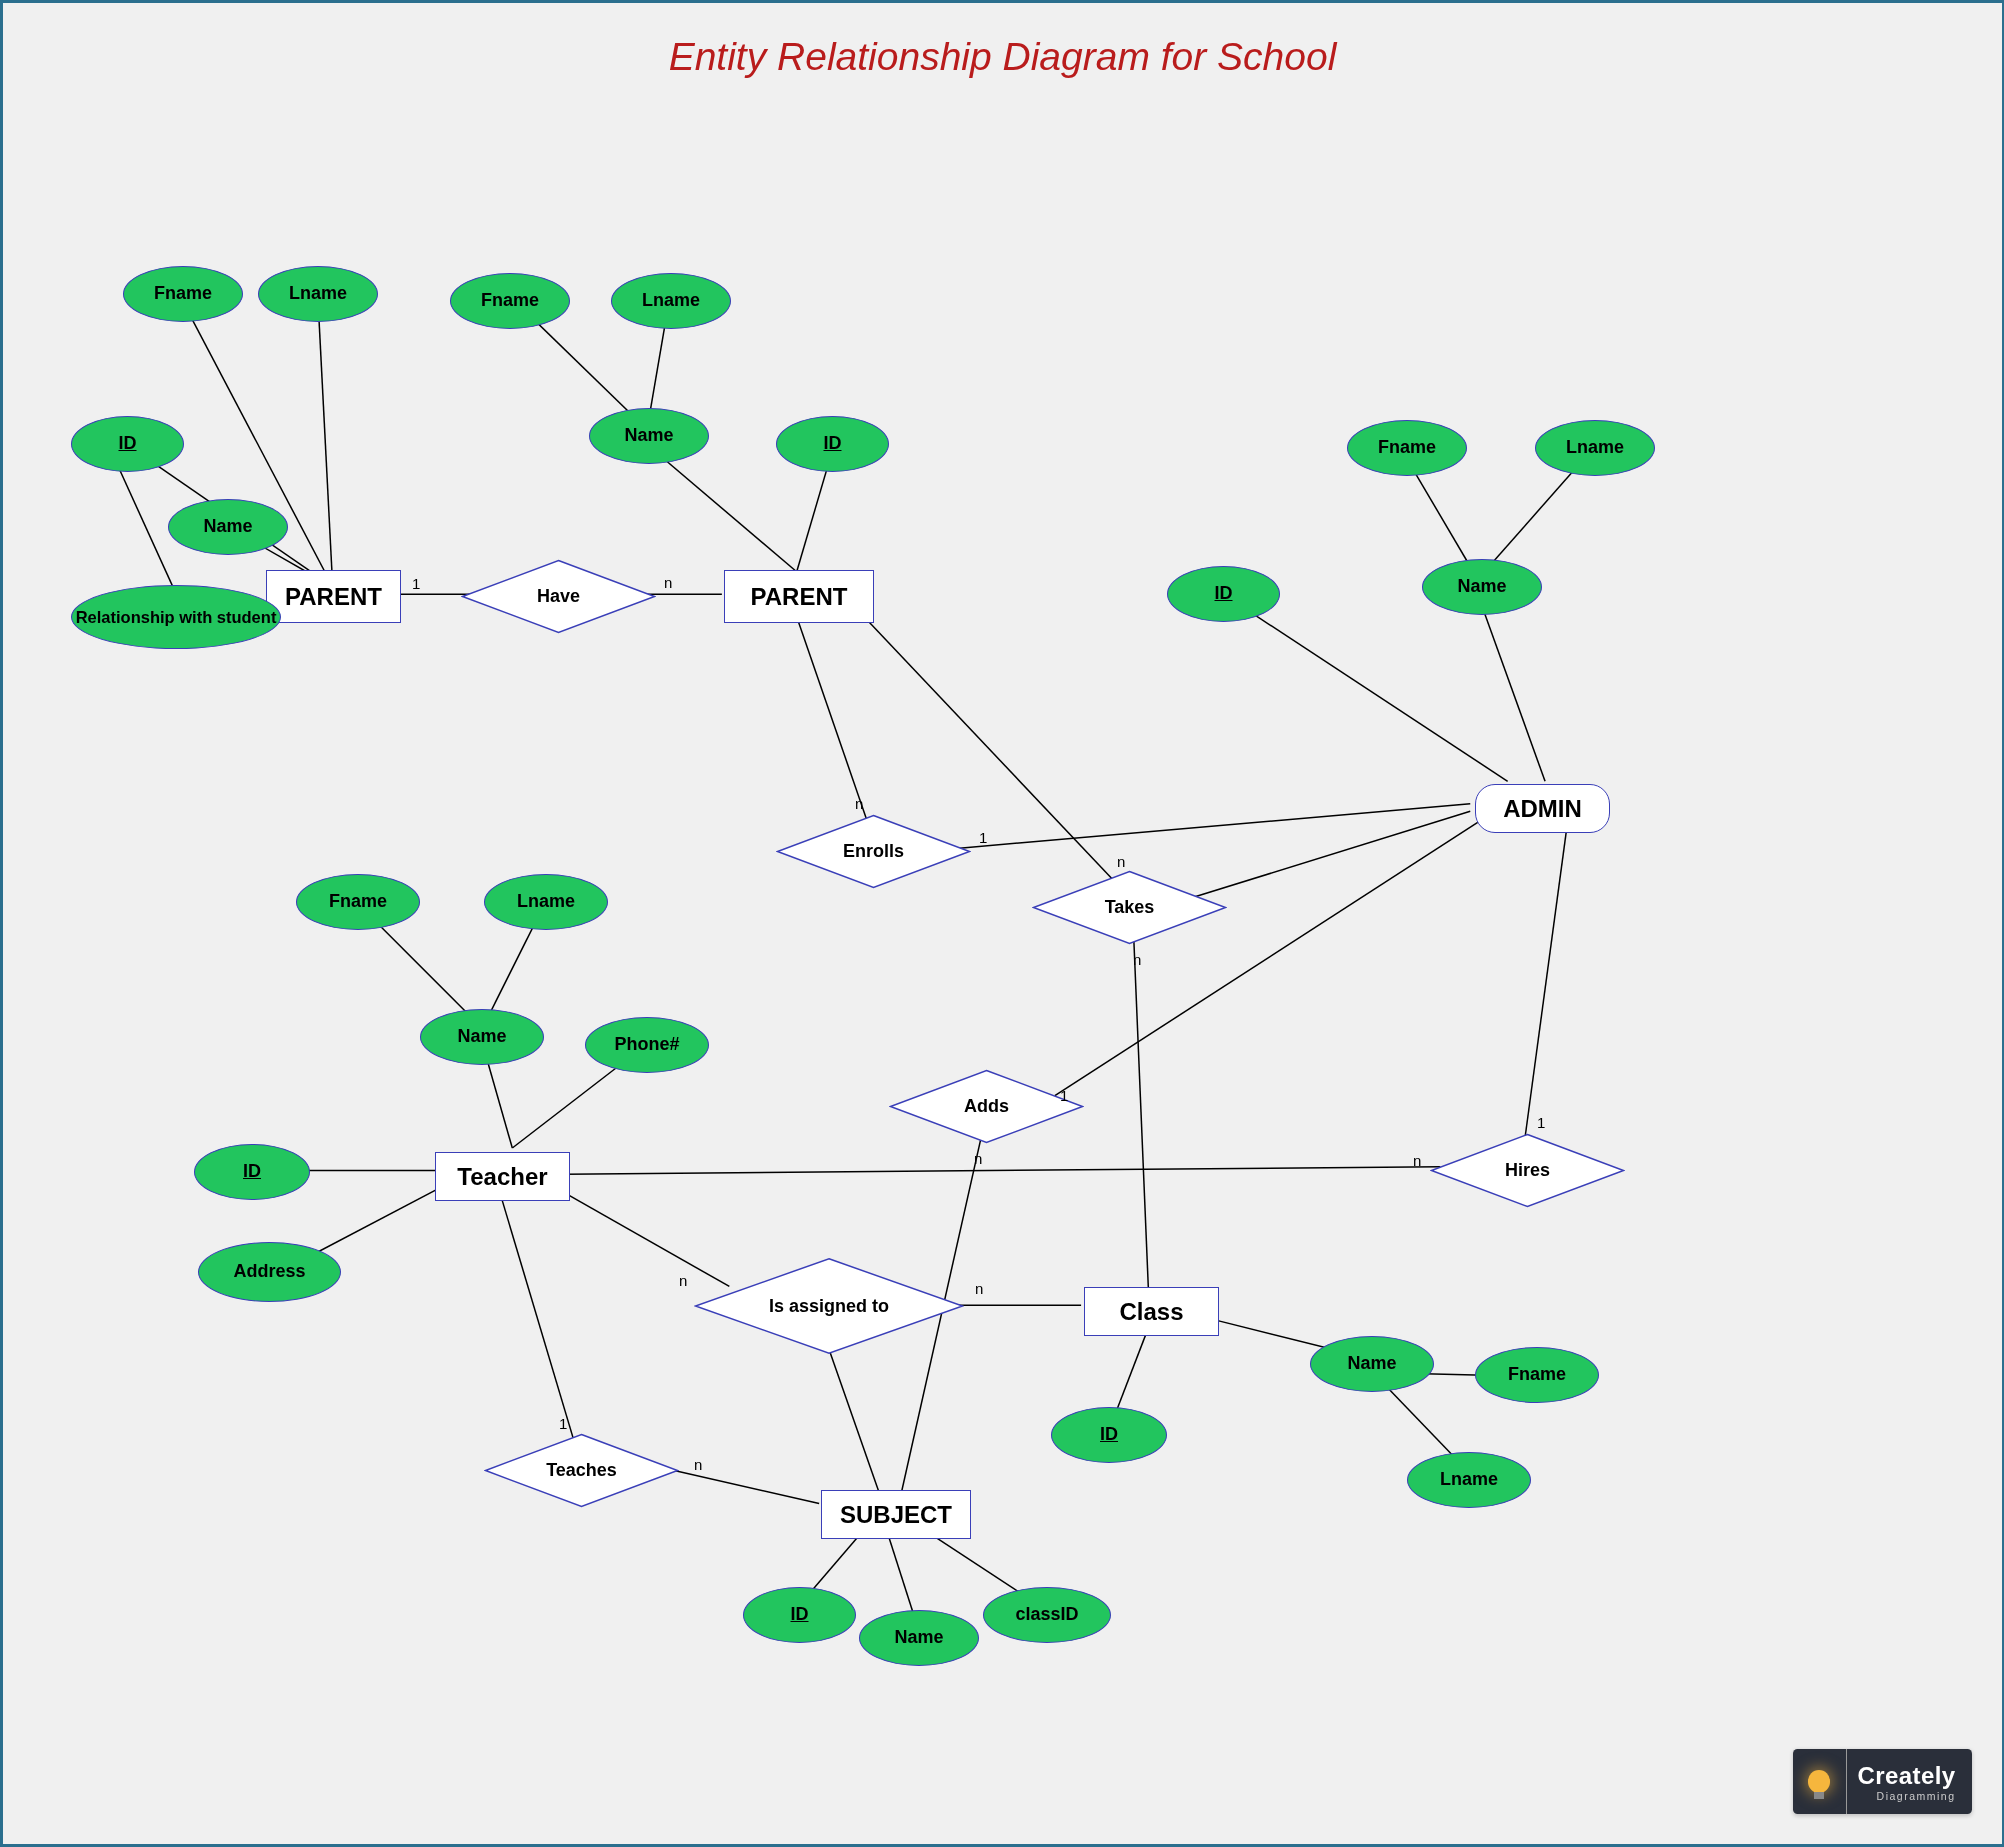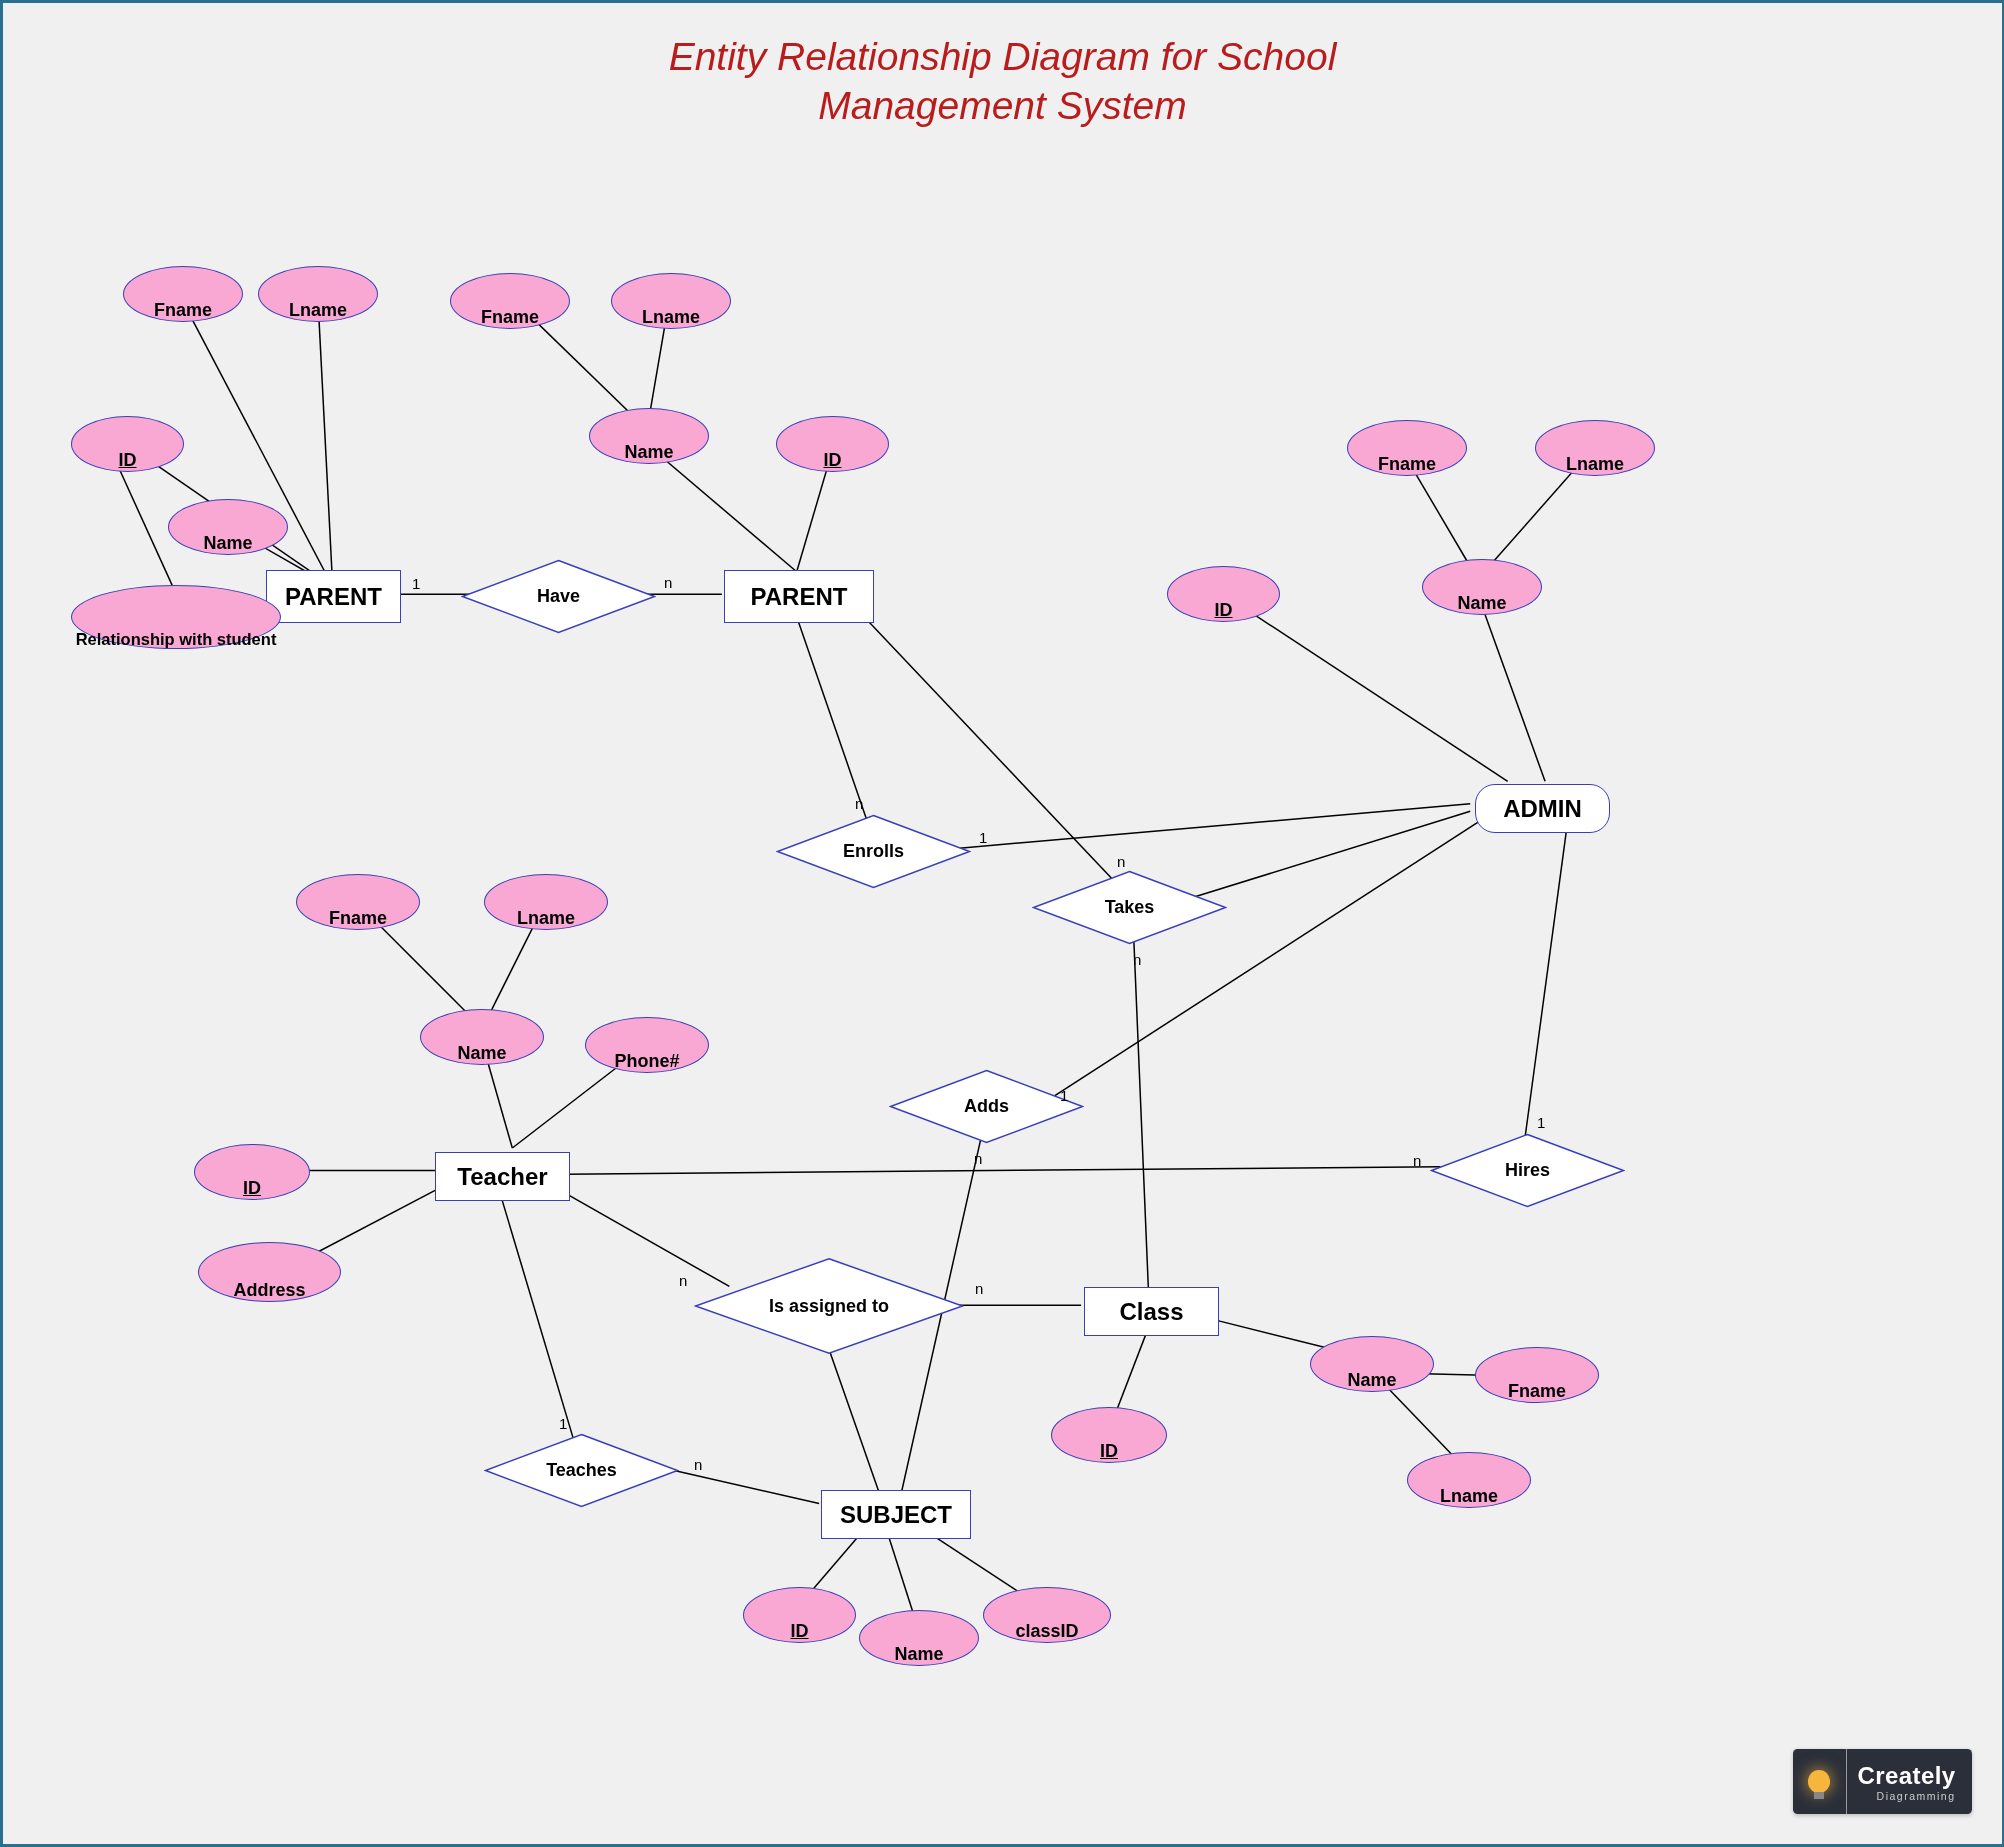--- a/index.html
+++ b/index.html
@@ -40,25 +40,25 @@
     display: flex;
     align-items: center;
     justify-content: center;
     font-weight: bold;
     font-size: 24px;
     z-index: 5;
     box-sizing: border-box;
   }
   .ellipse {
     position: absolute;
-    background: #f9a8d4;
+    background: #22c55e;
     border: 1.5px solid #3a3fb8;
     border-radius: 50%;
     display: flex;
-    align-items: flex-end;
+    align-items: center;
     justify-content: center;
     font-weight: bold;
     font-size: 18px;
     text-align: center;
     z-index: 5;
     box-sizing: border-box;
     line-height: 1.1;
   }
   .diamond {
     position: absolute;
@@ -142,21 +142,20 @@
     text-align: right;
   }
 </style>
 </head>
 <body>
 
 <div class="canvas">
 
   <div class="title">
     <span>Entity Relationship Diagram for School</span><br>
-    <span>Management System</span>
   </div>
 
   <svg class="lines" viewBox="0 0 2670 2460">
     <g stroke="#000" stroke-width="2" fill="none">
 
       <line x1="440" y1="780" x2="300" y2="700"></line>
       <line x1="440" y1="780" x2="165" y2="590"></line>
       <line x1="440" y1="780" x2="235" y2="390"></line>
       <line x1="440" y1="780" x2="420" y2="390"></line>
       <line x1="140" y1="590" x2="240" y2="810"></line>

